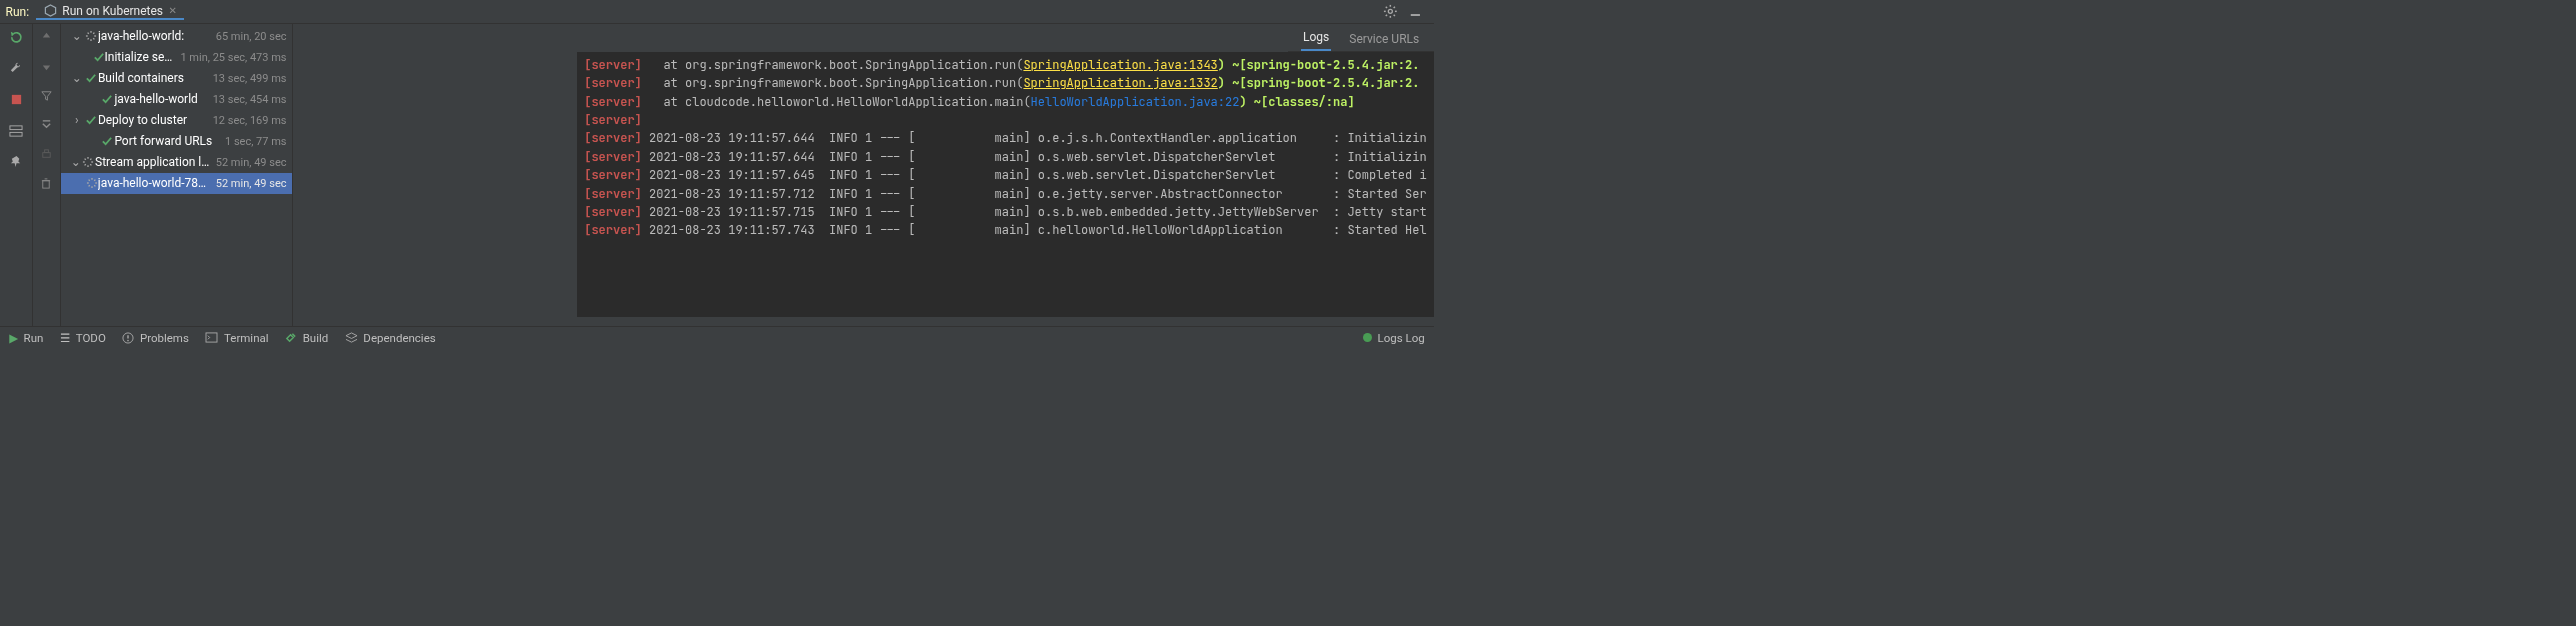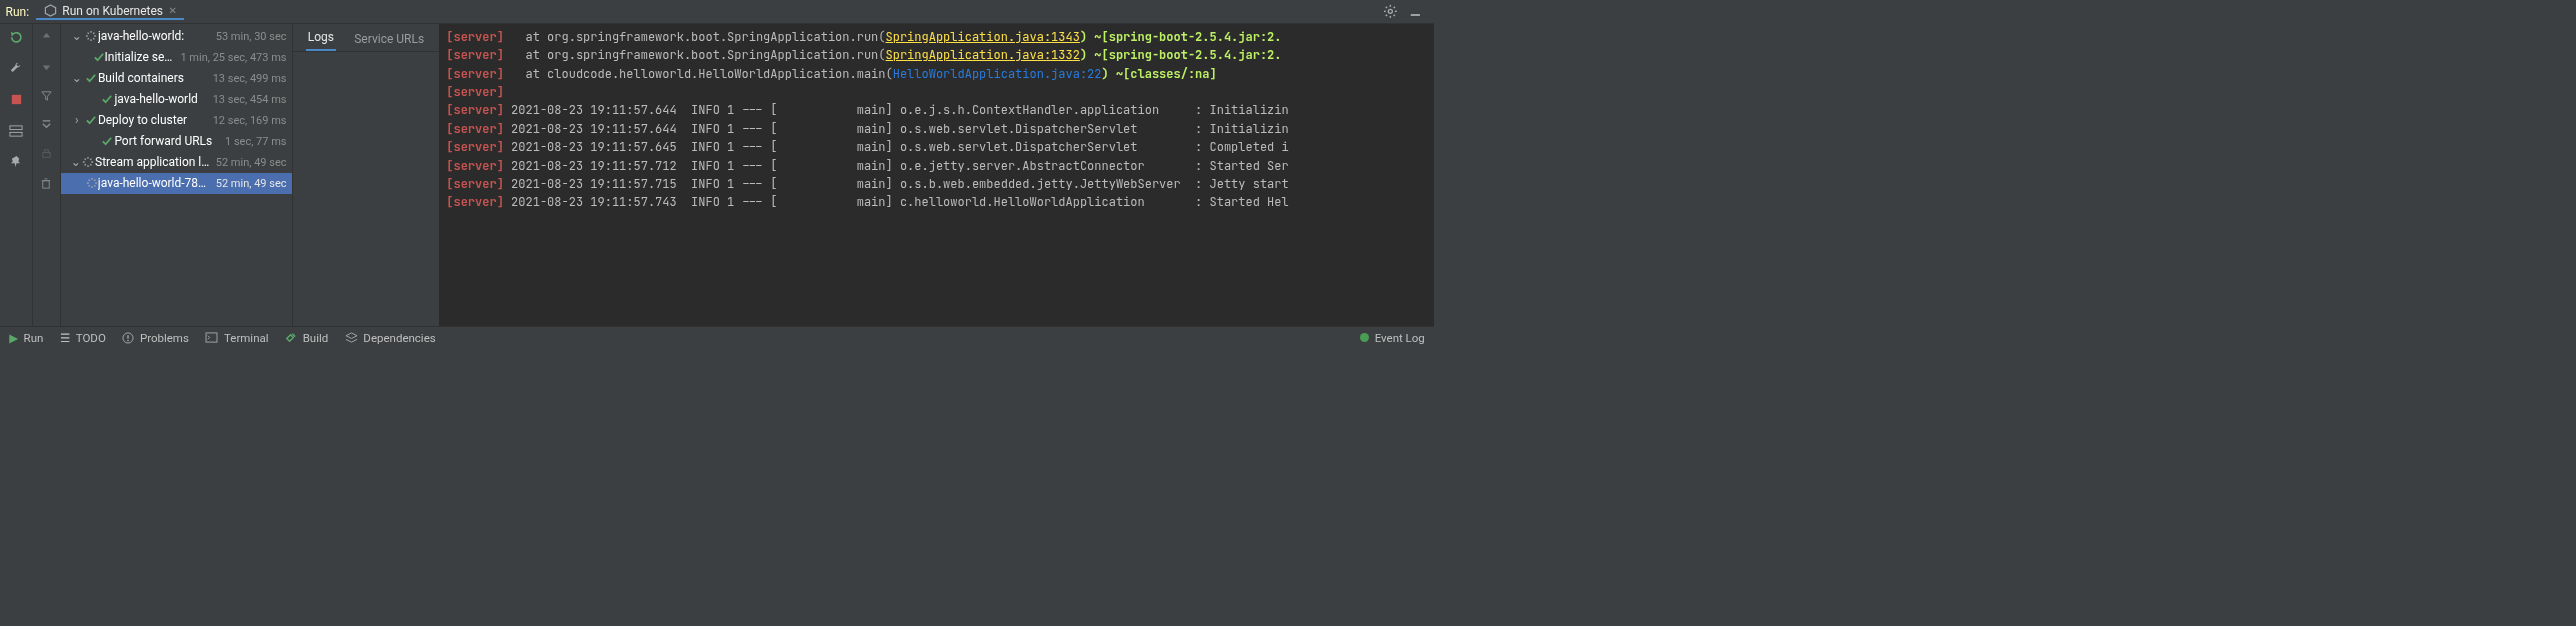--- a/index.html
+++ b/index.html
@@ -82,22 +82,23 @@
   .tree-row .time { margin-left: auto; color:#8c8c8c; font-size:11px; padding-left:5.5px;}
   .tree-row.selected .time { color:#e6e6e6; }
 
   .check { color:#59a869; }
   .spinner { color:#a9a9a9; }
 
   
   .right {
     flex: 1;
     display: flex;
-    flex-direction: row;
+    flex-direction: column;
     min-width: 0;
+    align-items: flex-end;
   }
   .right-tabs {
     height: 28px;
     display: flex;
     align-items: flex-end;
     gap: 16.6px;
     padding: 0 13px;
     border-bottom: 0.9px solid #323232;
   }
   .rtab {
@@ -271,21 +272,21 @@
               <line x1="1" y1="6.5" x2="3" y2="6.5"></line>
               <line x1="10" y1="6.5" x2="12" y2="6.5"></line>
               <line x1="2.8" y1="2.8" x2="4.1" y2="4.1"></line>
               <line x1="8.9" y1="8.9" x2="10.2" y2="10.2"></line>
               <line x1="8.9" y1="4.1" x2="10.2" y2="2.8"></line>
               <line x1="2.8" y1="10.2" x2="4.1" y2="8.9"></line>
             </g>
           </svg>
         </span>
         <span class="name">java-hello-world:</span>
-        <span class="time">53 min, 30 sec</span>
+        <span class="time">65 min, 20 sec</span>
       </div>
       <div class="tree-row">
         <span class="indent" style="width:22px"></span>
         <span class="arrow"></span>
         <span class="status check">
           <svg width="12" height="12" viewBox="0 0 13 13">
             <path d="M2 7l3 3 6-7" fill="none" stroke="#59a869" stroke-width="2"></path>
           </svg>
         </span>
         <span class="name">Initialize session</span>
@@ -429,16 +430,16 @@
     <span>
       <svg width="13" height="12" viewBox="0 0 14 13">
           <path d="M7 1l6 3-6 3-6-3zM1 8l6 3 6-3" fill="none" stroke="#a9a9a9"></path>
         </svg>
     </span>
     <span>Dependencies</span>
   </div>
   <div class="sb-spacer"></div>
   <div class="sb-item">
     <span class="eventlog-dot"></span>
-    <span>Event Log</span>
+    <span>Logs Log</span>
   </div>
 </div>
 
 
 </body></html>

